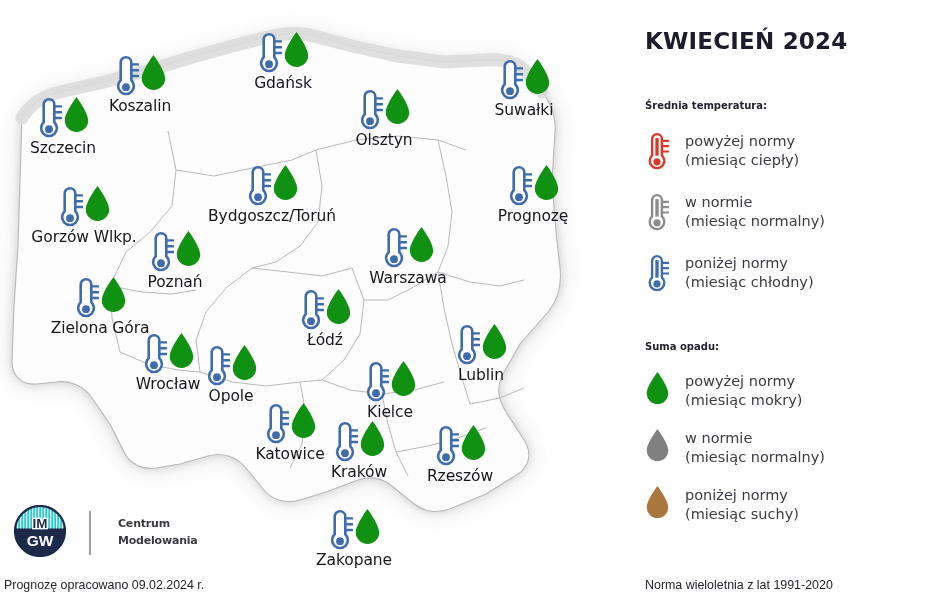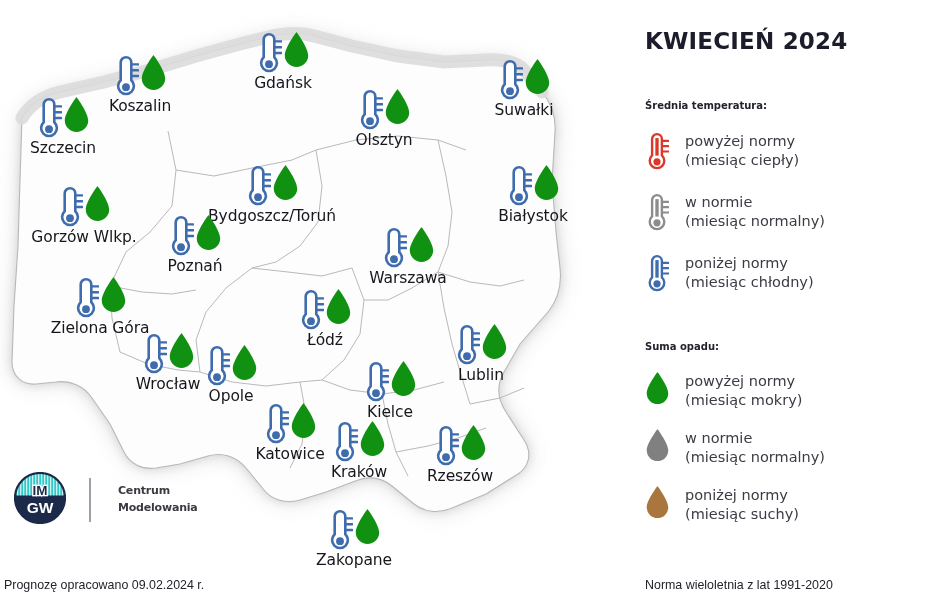--- a/index.html
+++ b/index.html
@@ -34,21 +34,21 @@
     position:absolute;left:5px;font-size:10px;font-weight:bold;color:#23232f;
   }
   #head-temp{top:100px;}
   #head-prec{top:341px;}
   .legend-row{position:absolute;left:5px;display:flex;align-items:flex-start;}
   .legend-row .li-icon{width:40px;display:flex;justify-content:flex-start;flex:none;}
   .legend-row .li-text{font-size:14.5px;line-height:19px;color:#3b3b44;padding-top:1px;}
   .legend-row .li-text .l2{display:block;}
 
   
-  #logo{position:absolute;left:14px;top:472px;display:flex;align-items:center;gap:23px;}
+  #logo{position:absolute;left:14px;top:505px;display:flex;align-items:center;gap:23px;}
   #logo .badge{flex:none;}
   #logo .sep{width:2px;height:44px;background:#9aa0a6;flex:none;margin-right:4px;}
   #logo .words{font-size:11px;font-weight:bold;line-height:16.6px;letter-spacing:-.2px;}
   #logo .w1,#logo .w2{color:#3a3a42;display:block;}
   #logo .w3{color:#33c8c8;display:block;}
 
   
   .footer{
     position:absolute;bottom:6px;font-size:13.5px;color:#23232c;
     font-family:"Liberation Sans Narrow","Liberation Sans",sans-serif;
@@ -273,23 +273,23 @@
     <g stroke="#3f6cad" stroke-width="2.4" stroke-linecap="round">
       <line x1="19.6" y1="10.4" x2="25.2" y2="10.4"></line>
       <line x1="19.6" y1="16.2" x2="25.2" y2="16.2"></line>
       <line x1="19.6" y1="22.0" x2="25.2" y2="22.0"></line>
     </g>
   </svg>
        <svg class="drop" width="27" height="37" viewBox="0 0 26 36">
     <path d="M13 1 C13 1 24.4 16.2 24.4 23.6 A11.4 11.4 0 0 1 1.6 23.6 C1.6 16.2 13 1 13 1 Z" fill="#119111"></path>
   </svg>
      </div>
-     <div class="city-label">Białystok</div>
-        </div>
-        <div class="station" style="left: 175px; top: 236px; margin-left: 20px;">
+     <div class="city-label">Prognozę</div>
+        </div>
+        <div class="station" style="left: 175px; top: 252px;">
           <div class="icons">
        <svg class="therm" width="26" height="44" viewBox="0 0 26 44">
     <path d="M13 3.2 h0 a5.3 5.3 0 0 1 5.3 5.3 V26.2 a7.9 7.9 0 1 1 -10.6 0 V8.5 A5.3 5.3 0 0 1 13 3.2 Z" fill="#ffffff" stroke="#3f6cad" stroke-width="2.6"></path>
 
     <circle cx="13" cy="33.2" r="3.9" fill="#3f6cad"></circle>
     <g stroke="#3f6cad" stroke-width="2.4" stroke-linecap="round">
       <line x1="19.6" y1="10.4" x2="25.2" y2="10.4"></line>
       <line x1="19.6" y1="16.2" x2="25.2" y2="16.2"></line>
       <line x1="19.6" y1="22.0" x2="25.2" y2="22.0"></line>
     </g>

